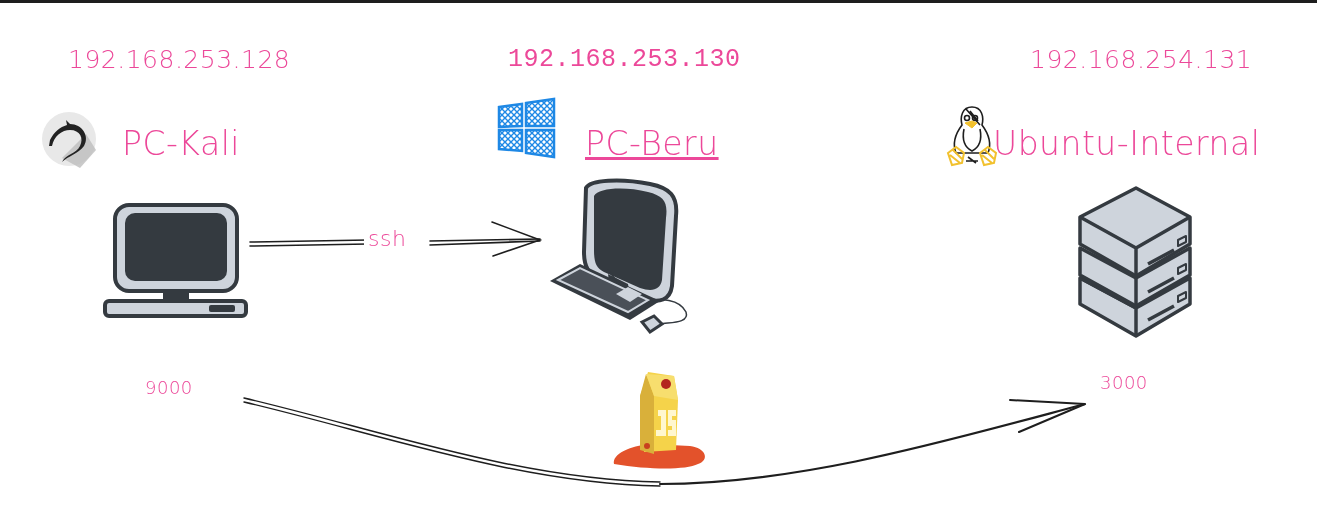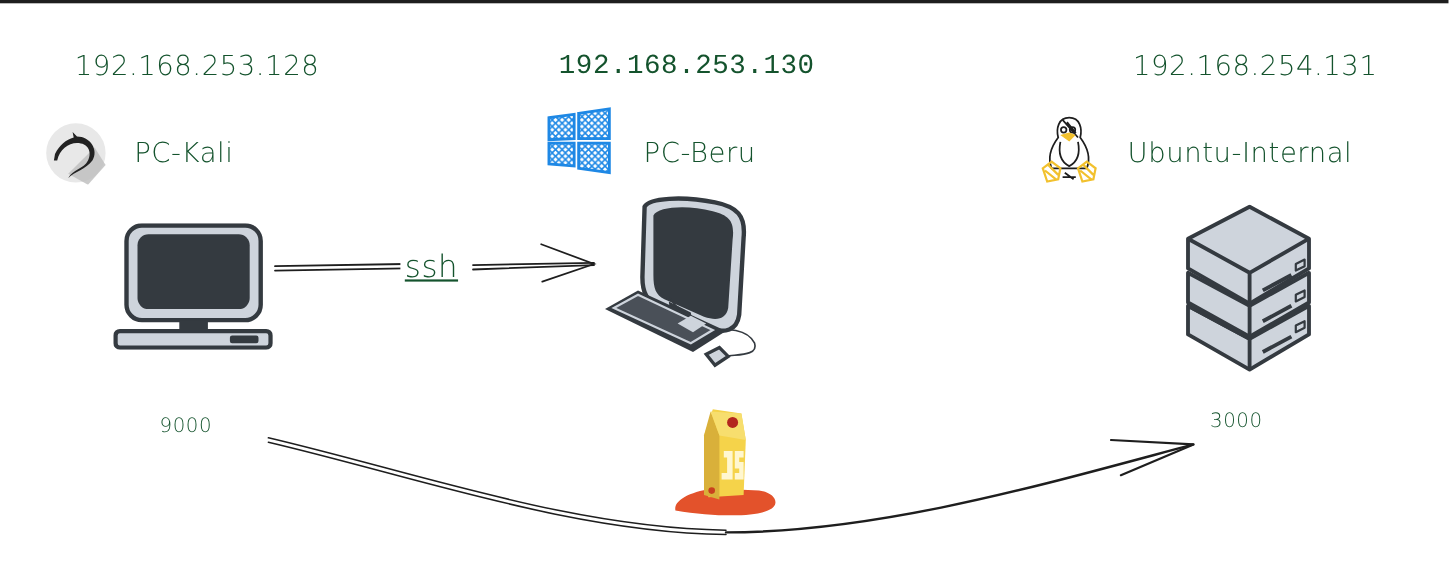--- a/index.html
+++ b/index.html
@@ -6,41 +6,41 @@
   body {
     width: 1317px; height: 521px; position: relative; overflow: hidden;
     background: #ffffff;
     font-family: "DejaVu Sans", sans-serif;
     color: #1e1e1e;
   }
   .topline { position: absolute; left: 0; top: 0; width: 1317px; height: 3px; background: #1e1e1e; }
   .txt {
     position: absolute; white-space: nowrap;
     font-family: "DejaVu Sans", sans-serif; font-weight: 300;
-    color: #14532d; letter-spacing: 0.5px;
+    color: #ec4899; letter-spacing: 0.5px;
   }
   .ip { font-size: 25px; top: 45px; }
-  .host { font-size: 25px; top: 124px; }
+  .host { font-size: 33px; top: 124px; }
   .port { font-size: 18px; }
-  .ssh-label { font-size: 28px; background: #fff; padding: 0 4px; text-decoration: underline; }
+  .ssh-label { font-size: 22px; background: #fff; padding: 0 4px; }
   svg.abs { position: absolute; left: 0; top: 0; }
   .icon { position: absolute; }
 </style>
 </head>
 <body>
 
 <div class="topline"></div>
 
 <div class="txt ip" style="left:68px;">192.168.253.128</div>
 <div class="txt ip" style="left:508px;font-family:Liberation Mono, monospace;">192.168.253.130</div>
 <div class="txt ip" style="left:1010px;margin-left:20px;">192.168.254.131</div>
 
 <div class="txt host" style="left:122px;">PC-Kali</div>
-<div class="txt host" style="left:585px;">PC-Beru</div>
-<div class="txt host" style="left:1025px;text-align:right;">Ubuntu-Internal</div>
+<div class="txt host" style="left:585px;text-decoration:underline;">PC-Beru</div>
+<div class="txt host" style="left:993px;text-align:right;">Ubuntu-Internal</div>
 
 <svg class="icon" style="left:40px; top:110px;" width="58" height="58" viewBox="0 0 58 58">
   <circle cx="29" cy="29" r="27" fill="#e8e8e8"></circle>
   <path d="M22 48 L40 58 L56 40 L46 24 Z" fill="#bdbdbd" opacity="0.8"></path>
   <path d="M12 36 C14 26 22 20 30 20 C40 20 44 28 40 36 C36 44 26 44 22 52 C28 46 38 44 44 36 C50 26 42 14 30 14 L26 10 L27 15 C20 17 14 22 10 30 L9 36 Z" fill="#222"></path>
 </svg>
 
 <svg class="icon" style="left:496px; top:97px;" width="62" height="62" viewBox="0 0 62 62">
   <defs>
     <pattern id="hatch" width="6" height="6" patternUnits="userSpaceOnUse">

